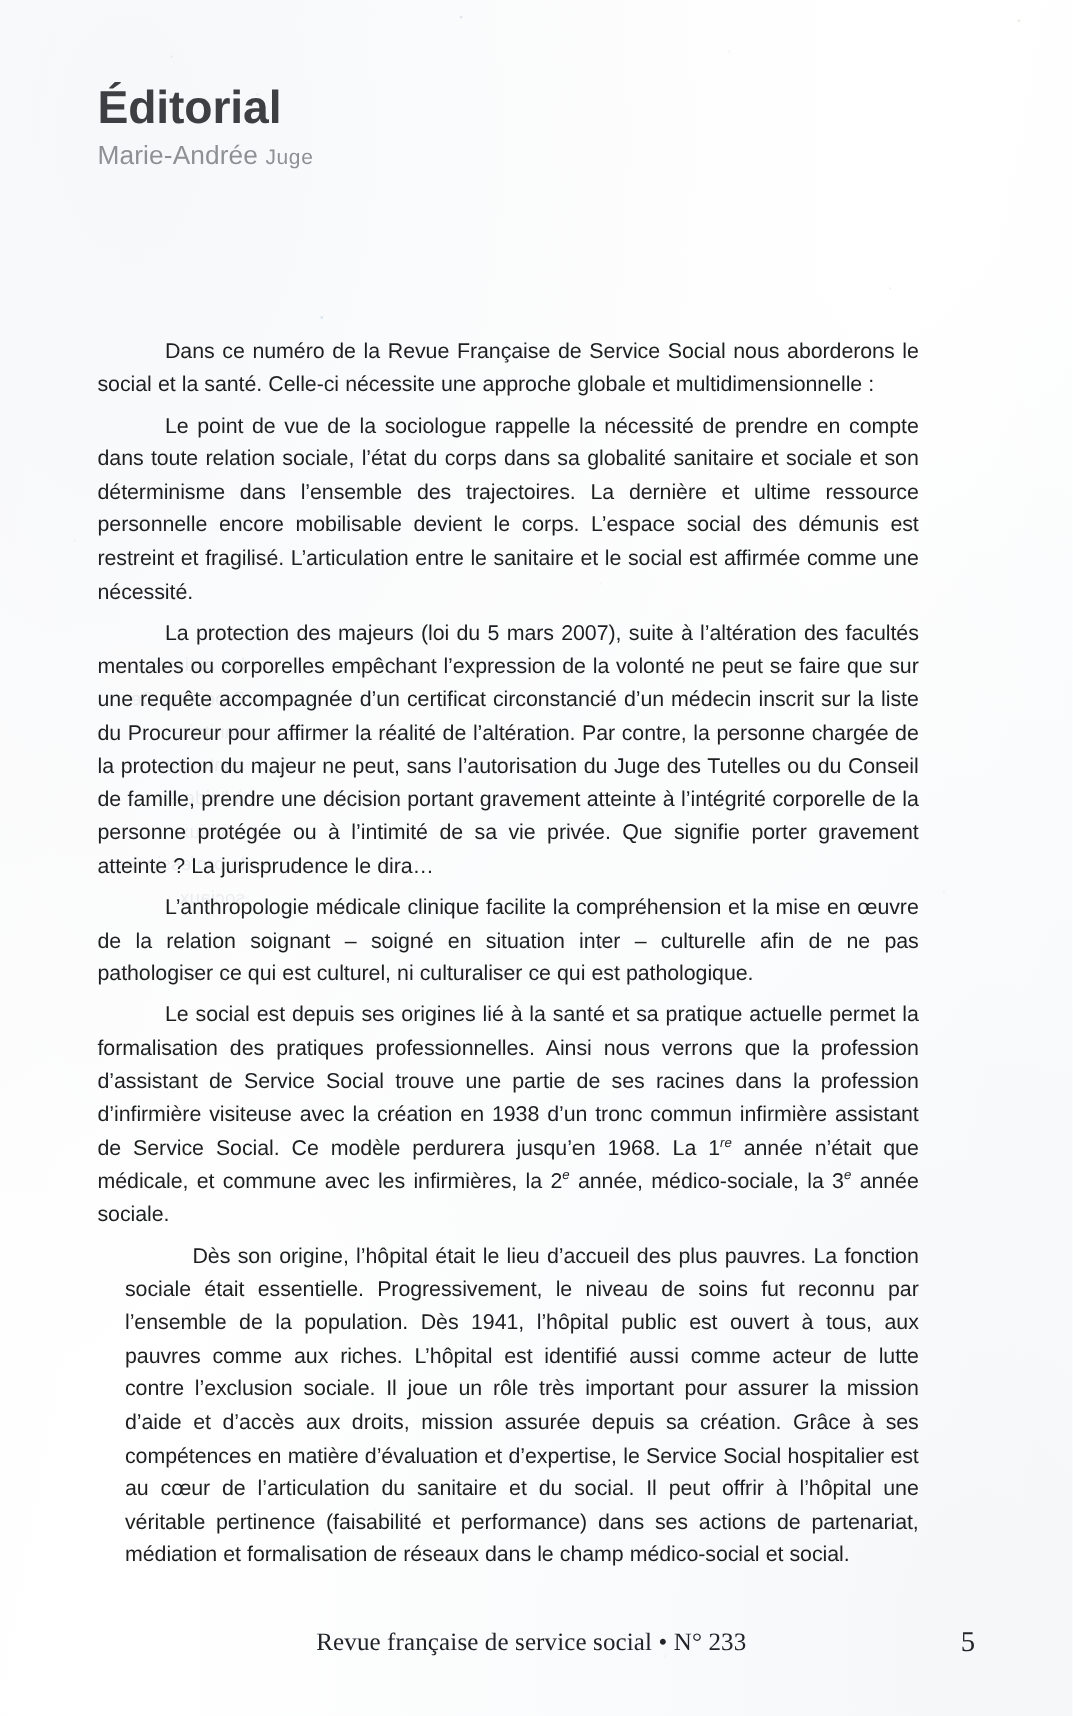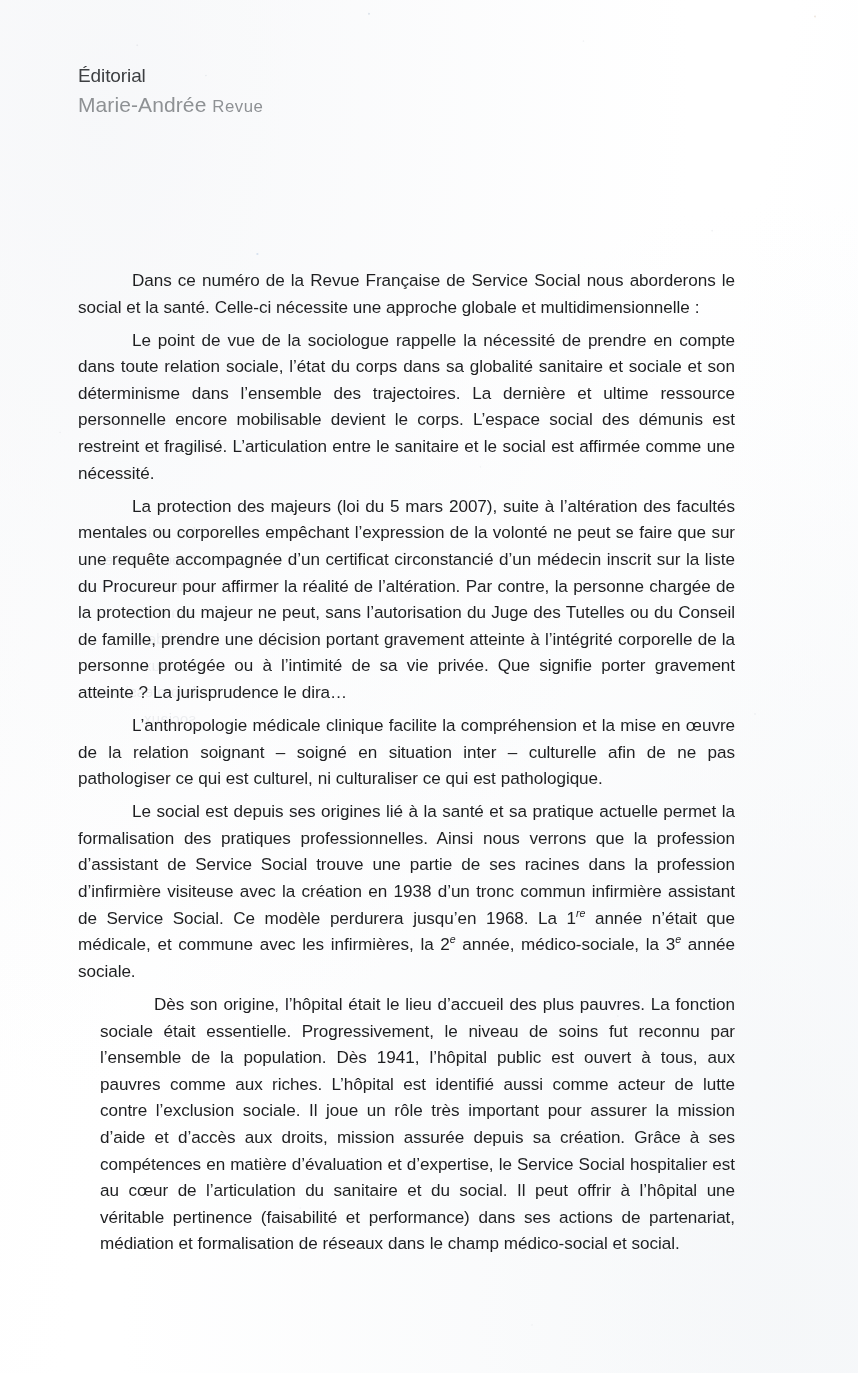--- a/index.html
+++ b/index.html
@@ -69,22 +69,22 @@
 
   
   .header {
     position: absolute;
     left: 78px;
     top: 66px;
     width: 600px;
   }
   .doc-title {
     margin: 0;
-    font-size: 19px;
-    font-weight: normal;
+    font-size: 37px;
+    font-weight: bold;
     color: #3d3f42;
     letter-spacing: -0.1px;
     line-height: 1.1;
   }
   .doc-author {
     margin: 6px 0 0 0;
     font-size: 21px;
     font-weight: normal;
     color: #8e9194;
     letter-spacing: .1px;
@@ -158,30 +158,34 @@
 Procureur Ce
 sanitaire
 sante non
 à l'aide à
 sociaux
 la professionne
 sociaux</div>
 
   <div class="header">
     <h1 class="doc-title">Éditorial</h1>
-    <p class="doc-author"><span>Marie-Andrée </span><span class="smallcaps">Revue</span></p>
+    <p class="doc-author"><span>Marie-Andrée </span><span class="smallcaps">Juge</span></p>
   </div>
 
   <div class="body-text">
 
     <p>Dans ce numéro de la Revue Française de Service Social nous aborderons le social et la santé. Celle-ci nécessite une approche  globale et multidimensionnelle :</p>
     <p>Le point de vue de la sociologue rappelle la nécessité de prendre en compte dans toute relation sociale, l’état du corps dans sa globalité sanitaire et sociale et son déterminisme dans l’ensemble des trajectoires. La dernière et ultime ressource personnelle encore mobilisable devient le corps. L’espace social des démunis est restreint et fragilisé. L’articulation entre le sanitaire et le social est affirmée comme une nécessité.</p>
     <p>La protection des majeurs (loi du 5 mars 2007), suite à l’altération des facultés mentales ou corporelles empêchant l’expression de la volonté ne peut se faire que sur une requête accompagnée d’un certificat circonstancié d’un médecin inscrit sur la liste du Procureur pour affirmer la réalité de l’altération. Par contre, la personne chargée de la protection du majeur ne peut, sans l’autorisation du Juge des Tutelles ou du Conseil de famille, prendre une décision portant gravement atteinte à l’intégrité corporelle de la personne protégée ou à l’intimité de sa vie privée. Que signifie  porter gravement atteinte ? La jurisprudence le dira…</p>
     <p>L’anthropologie médicale clinique facilite la compréhension et la mise en œuvre de la relation soignant – soigné en situation inter – culturelle afin de ne pas pathologiser ce qui est culturel, ni culturaliser ce qui est pathologique.</p>
 
     <p><span>Le social est depuis ses origines lié à la santé et sa pratique actuelle permet la formalisation des pratiques professionnelles. Ainsi nous verrons que la profession d’assistant de Service Social trouve une partie de ses racines dans la profession d’infirmière visiteuse avec la création en 1938 d’un tronc commun infirmière assistant de Service Social. Ce modèle perdurera jusqu’en 1968. La 1</span><sup>re</sup><span> année n’était que médicale, et commune avec les infirmières, la 2</span><sup>e</sup><span> année, médico-sociale, la 3</span><sup>e</sup><span> année sociale.</span></p>
 
     <p>Dès son origine, l’hôpital était le lieu d’accueil des plus pauvres. La fonction sociale était essentielle. Progressivement, le niveau de soins fut reconnu par l’ensemble de la population. Dès 1941, l’hôpital public est ouvert à tous, aux pauvres comme aux riches. L’hôpital est identifié aussi comme acteur de lutte contre l’exclusion sociale. Il joue un rôle très important pour assurer la mission d’aide et d’accès aux droits, mission assurée depuis sa création. Grâce à ses compétences en matière d’évaluation et d’expertise, le Service Social hospitalier est au cœur de l’articulation du sanitaire et du social. Il peut offrir à l’hôpital une véritable pertinence (faisabilité et performance) dans ses actions de partenariat, médiation et formalisation de réseaux dans le champ médico-social et social.</p>
 
   </div>
 
+  <div class="footer">
+    <span class="footer-note">Revue française de service social • N° 233</span>
+    <span class="footer-page">5</span>
+  </div>
 
 </div>
 
 </body></html>

